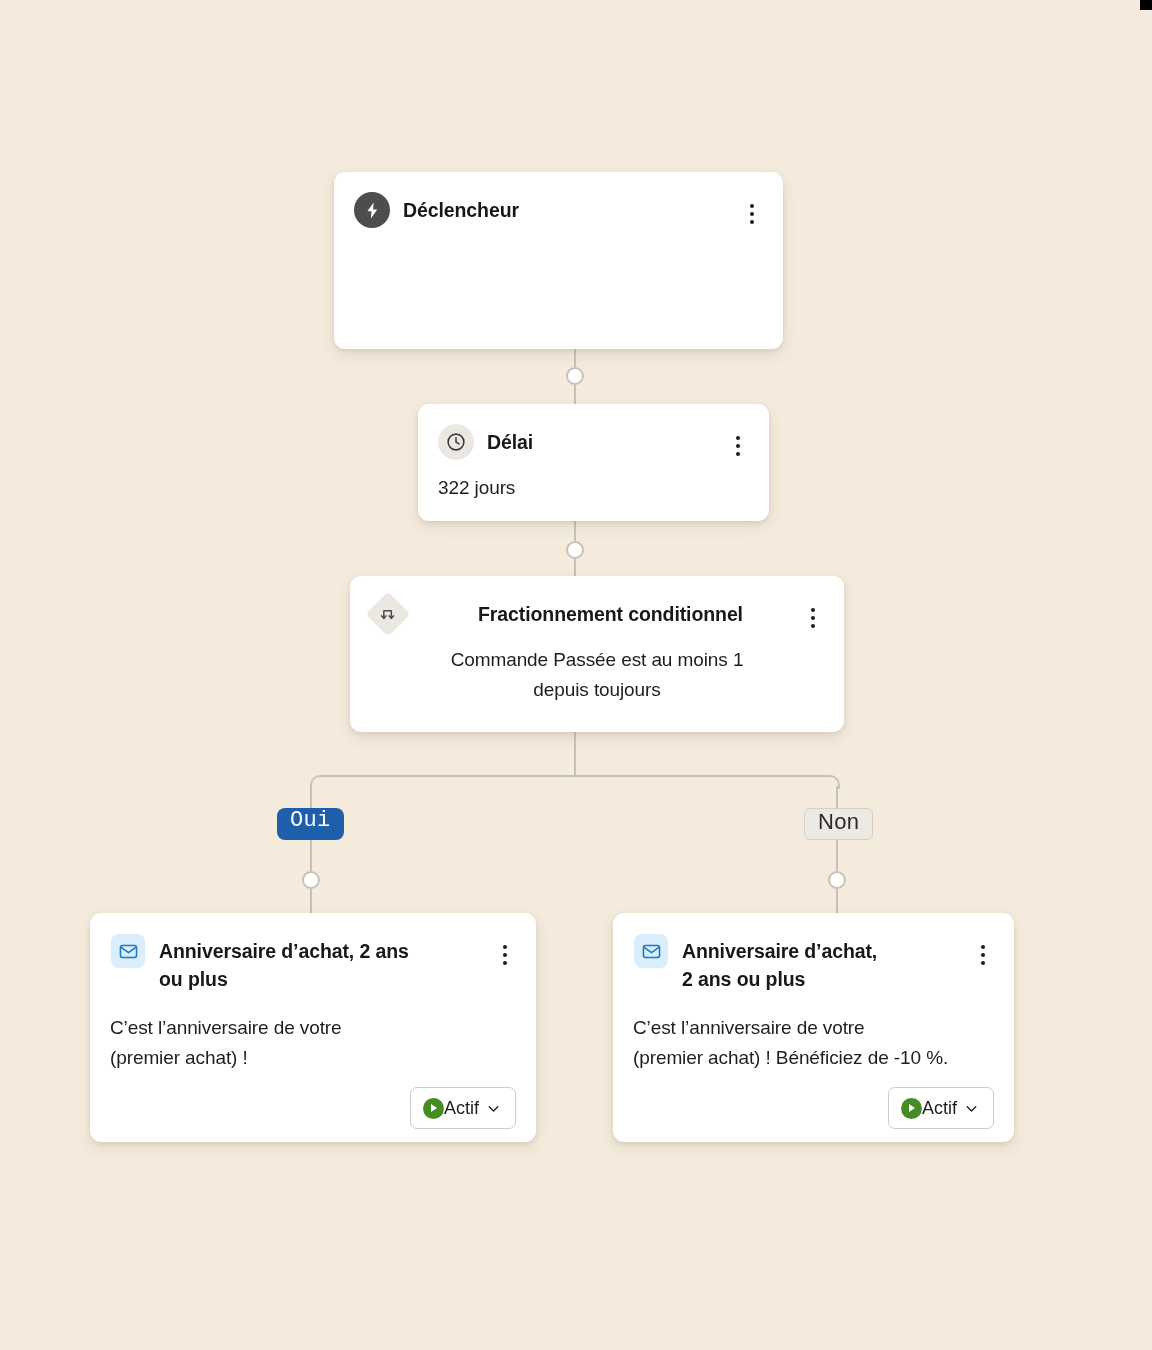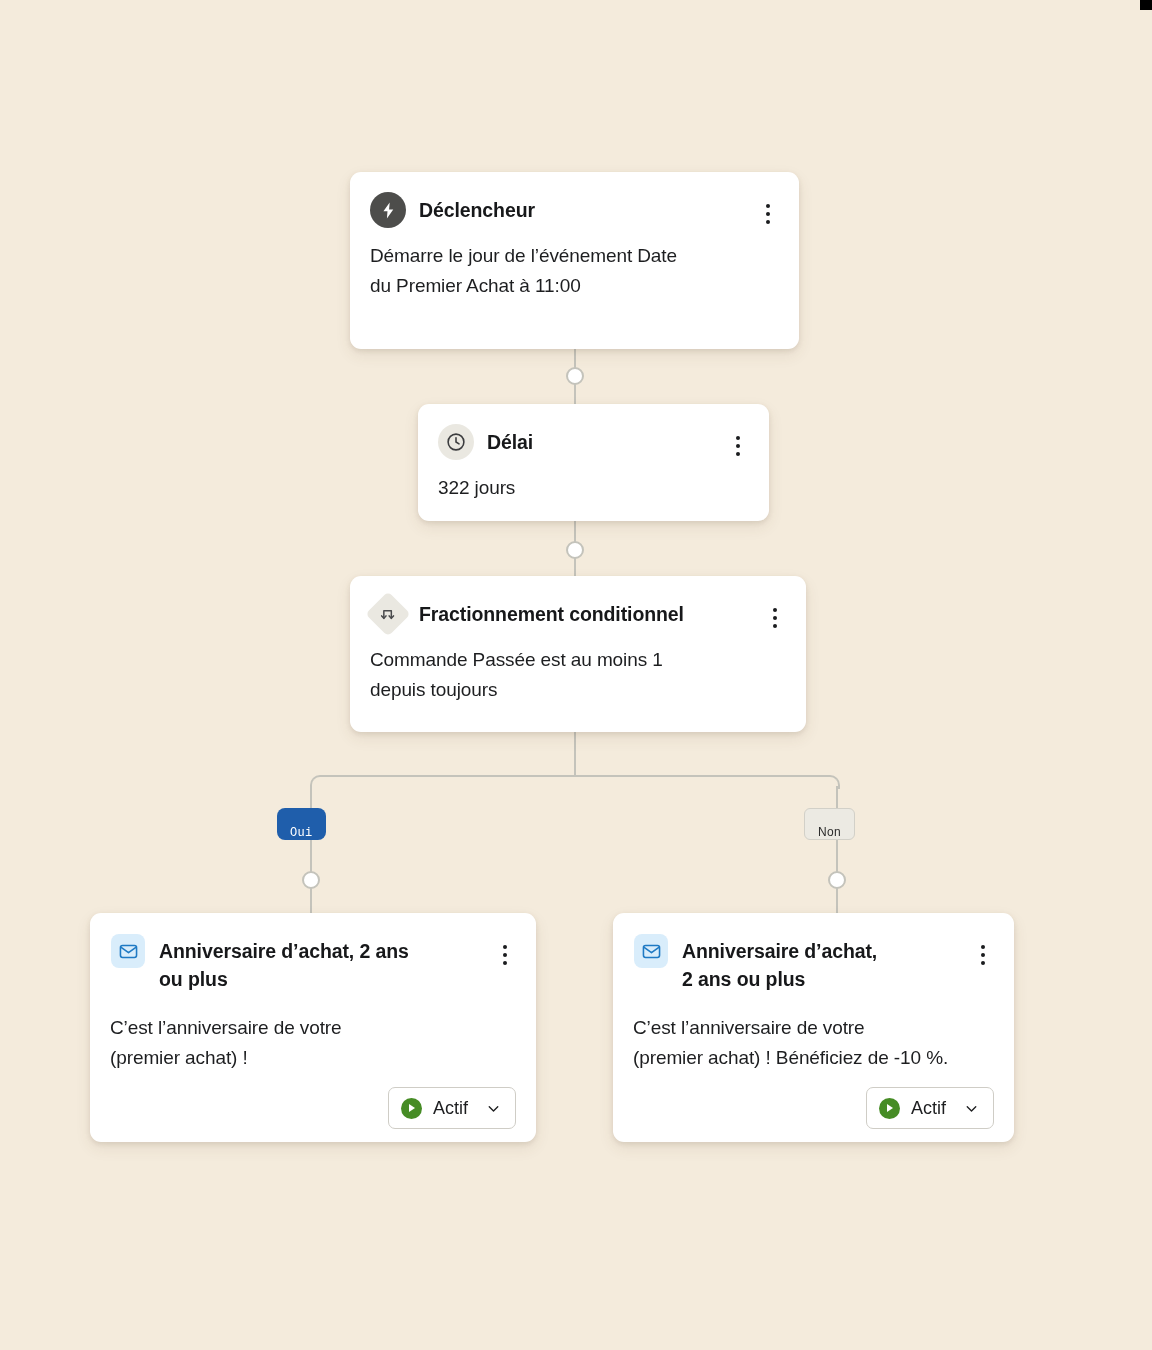--- a/index.html
+++ b/index.html
@@ -61,24 +61,24 @@
     background: #ffffff;
     border: 2px solid #c4c3bb;
     box-sizing: border-box;
   }
 
   
   .branch-pill {
     position: absolute;
     height: 32px;
     display: flex;
-    align-items: flex-end;
+    align-items: flex-start;
     justify-content: center;
     border-radius: 8px;
-    font-size: 12px;
+    font-size: 22px;
     letter-spacing: 0.3px;
     box-sizing: border-box;
     padding: 0 13px;
   }
   .branch-pill.yes {
     background: #1f5eab;
     color: #ffffff;
     font-family: "Liberation Mono", monospace;
   }
   .branch-pill.no {
@@ -191,21 +191,20 @@
     padding: 0 20px 20px 20px;
   }
   .status-select {
     display: flex;
     align-items: center;
     height: 42px;
     border: 1px solid #cfcdc6;
     border-radius: 7px;
     background: #ffffff;
     padding: 0 13px 0 12px;
-    gap: 11px;
     box-sizing: border-box;
   }
   .play-badge {
     width: 21px;
     height: 21px;
     border-radius: 50%;
     background: #468c25;
     display: flex;
     align-items: center;
     justify-content: center;
@@ -255,38 +254,36 @@
   <div class="conn conn-v" style="left:836px; top:786px; height:128px;"></div>
   <div class="node-dot" style="left:828px; top:871px;"></div>
 
   <div class="branch-pill yes" style="left:277px; top:808px;">
     <span>Oui</span>
   </div>
   <div class="branch-pill no" style="left:804px; top:808px;border-radius:6px;">
     <span>Non</span>
   </div>
 
-  <div class="card" style="left:350px; top:172px; width:449px; height:177px;">
+  <div class="card" style="left:334px; top:172px; width:449px; height:177px;">
     <div class="card-head">
       <div class="card-icon">
         <div class="icon-circle-dark">
           <svg width="19" height="19" viewBox="0 0 24 24" aria-hidden="true">
             <path d="M13.5 2 5.6 13.1h5.1L10 22l8-11.4h-5.3z" fill="#ffffff"></path>
           </svg>
         </div>
       </div>
       <div class="card-title">Déclencheur</div>
       <div class="kebab">
         <i></i>
         <i></i>
         <i></i>
       </div>
     </div>
-    <div class="card-body">Démarre le jour de l’événement Date
-du Premier Achat à 11:00</div>
   </div>
 
   <div class="card" style="left:418px; top:404px; width:351px; height:117px;">
     <div class="card-head">
       <div class="card-icon">
         <div class="icon-circle-grey">
           <svg width="22" height="22" viewBox="0 0 24 24" aria-hidden="true">
             <circle cx="12" cy="12" r="8.6" fill="none" stroke="#3b3c3e" stroke-width="1.7"></circle>
             <path d="M12 7.3V12l3.3 2.1" fill="none" stroke="#3b3c3e" stroke-width="1.7" stroke-linecap="round"></path>
           </svg>
@@ -295,21 +292,21 @@
       <div class="card-title">Délai</div>
       <div class="kebab">
         <i></i>
         <i></i>
         <i></i>
       </div>
     </div>
     <div class="card-body">322 jours</div>
   </div>
 
-  <div class="card" style="left:350px; top:576px; width:456px; height:156px;">
+  <div class="card" style="left:350px; top:576px; width:494px; height:156px;text-align:center;">
     <div class="card-head">
       <div class="card-icon">
         <div class="icon-diamond">
           <svg width="20" height="20" viewBox="0 0 24 24" aria-hidden="true">
             <g fill="none" stroke="#4a4b4d" stroke-width="1.8" stroke-linecap="round" stroke-linejoin="round">
               <path d="M7 17V8h9v9"></path>
               <path d="M4.4 14.3 7 17.2l2.6-2.9"></path>
               <path d="M13.4 14.3 16 17.2l2.6-2.9"></path>
             </g>
           </svg>

